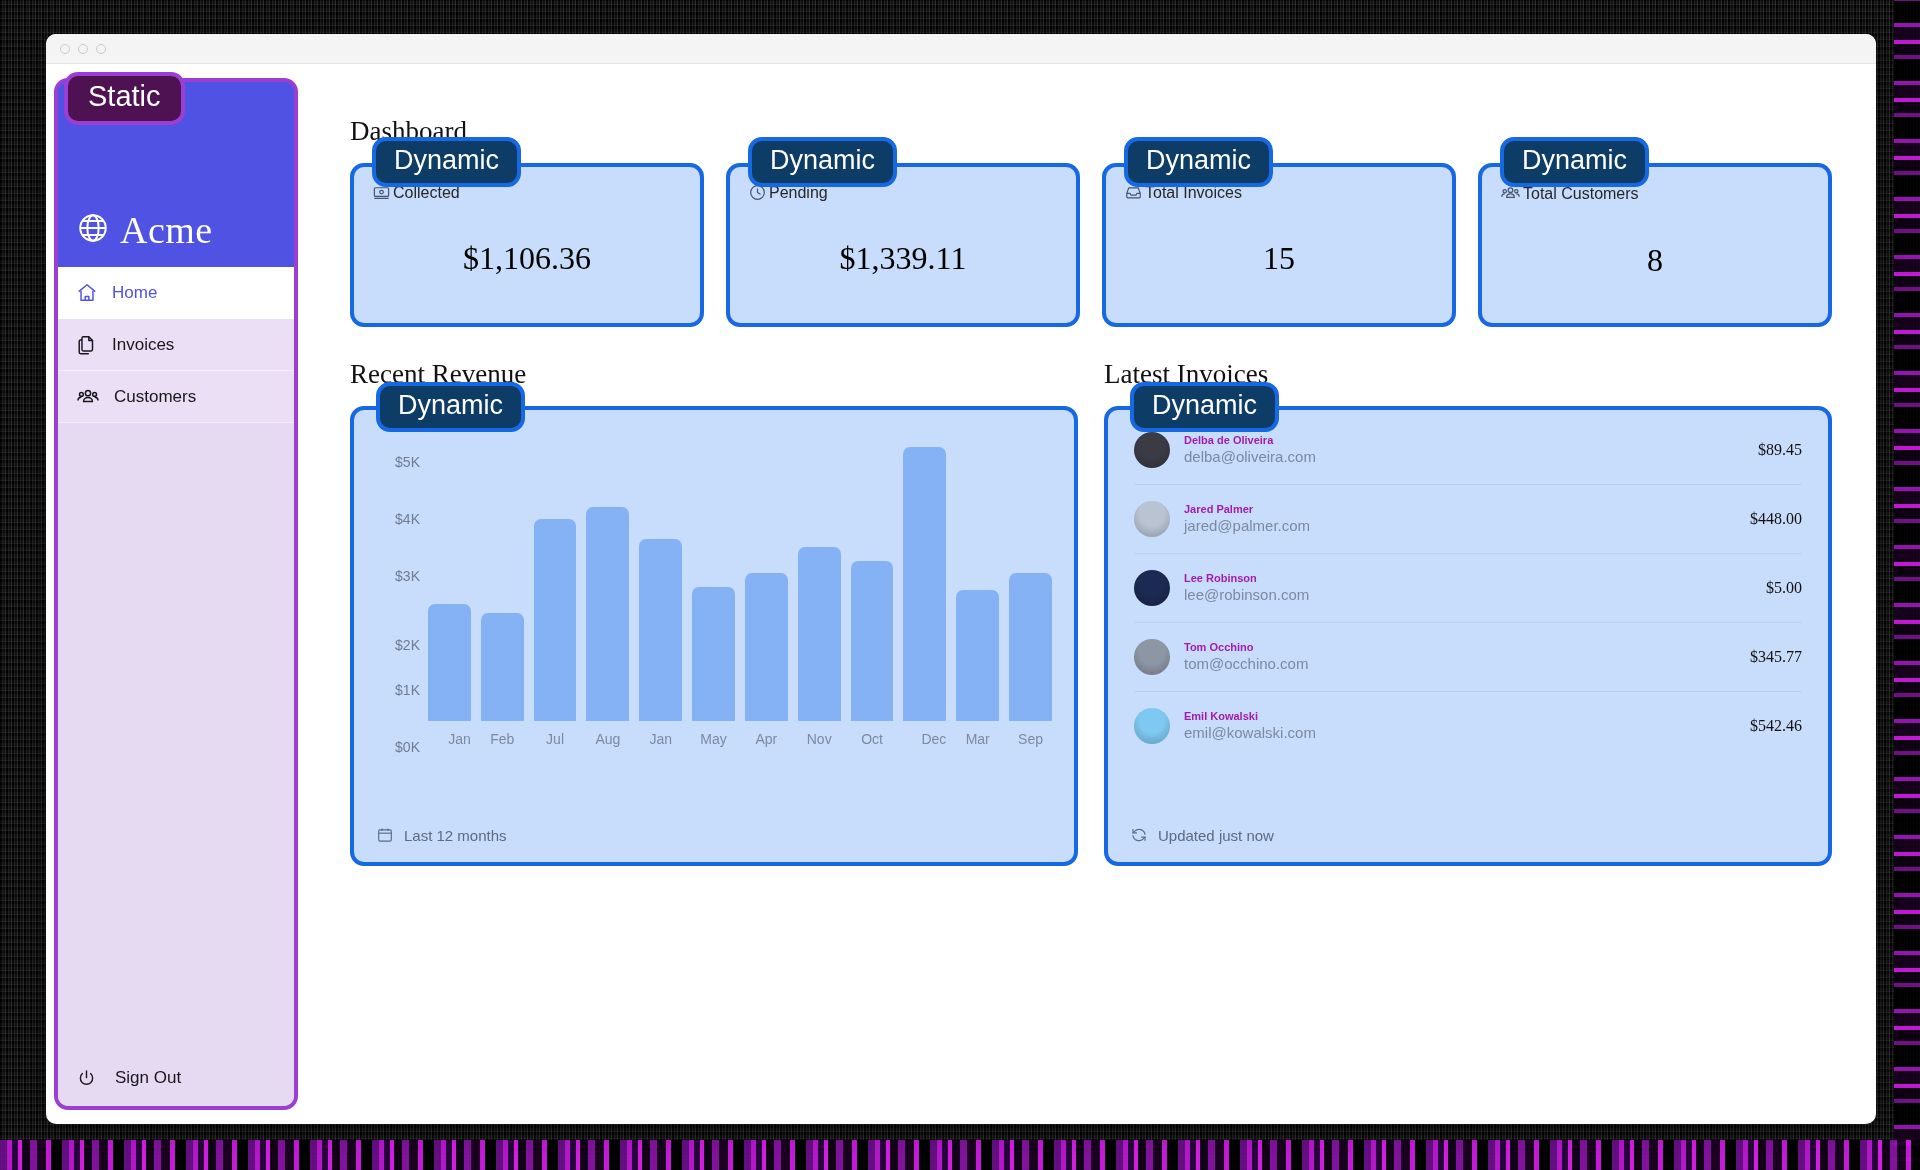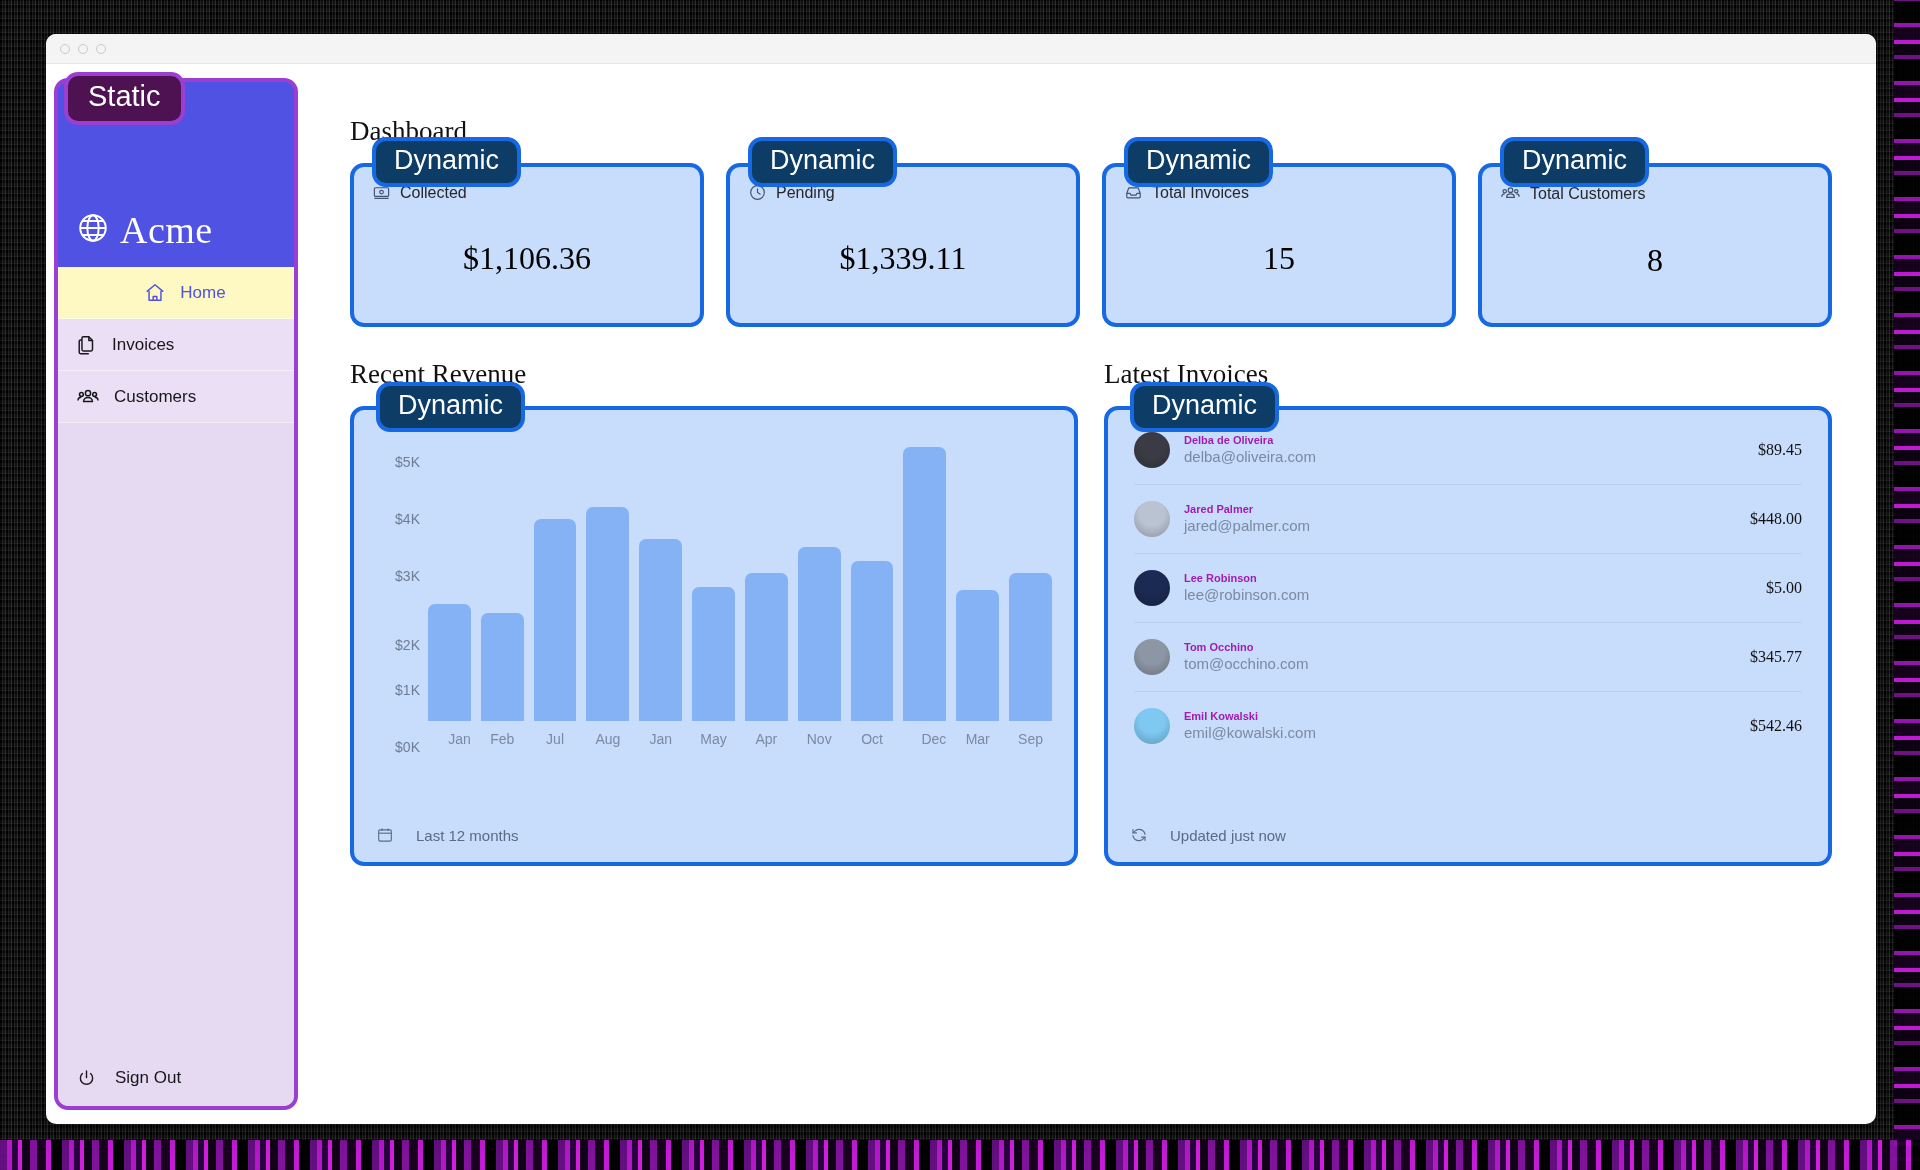--- a/index.html
+++ b/index.html
@@ -77,21 +77,21 @@
   }
   .globe { flex: 0 0 auto; }
   #nav { flex: 1 1 auto; background: #e6daf2; }
   .nav-item {
     display: flex; align-items: center; gap: 14px;
     height: 52px; padding-left: 18px;
     font-size: 17px; color: #18181b;
     background: #eadff4;
     border-bottom: 1px solid rgba(255,255,255,.45);
   }
-  .nav-item.active { background: #fef9c3; color: #4f52e3; justify-content: center; }
+  .nav-item.active { background: #ffffff; color: #4f52e3; }
   .nav-item.active svg { stroke: #4f52e3; }
   #signout {
     display: flex; align-items: center; gap: 18px;
     height: 56px; padding-left: 18px;
     font-size: 17px; color: #18181b; background: #e6daf2;
   }
 
   
   #main { flex: 1 1 auto; padding: 40px 44px 0 52px; min-width: 0; }
   .section-title {
@@ -115,21 +115,21 @@
   
   #cards { display: flex; gap: 22px; margin-bottom: 34px; }
   .card {
     position: relative;
     flex: 1 1 0; min-width: 0; height: 164px;
     background: #c8dcfb;
     border: 4px solid #1668e3;
     border-radius: 14px;
     padding: 16px 18px;
   }
-  .card-head { display: flex; align-items: center; gap: 9px; text-align: right; }
+  .card-head { display: flex; align-items: center; gap: 2px; text-align: right; }
   .card-label { font-size: 16px; color: #27272a; }
   .card-value {
     font-family: "Liberation Serif", serif;
     font-size: 32px; color: #000000; text-align: center;
     margin-top: 40px; line-height: 1;
   }
 
   
   #lower { display: flex; gap: 26px; }
   .panel-col { flex: 1 1 0; min-width: 0; position: relative; }
@@ -151,21 +151,21 @@
     font-size: 14px; color: #6e7d96; transform: translateY(-50%);
   }
   #bars-area { flex: 1 1 auto; position: relative; }
   #bars { display: flex; align-items: flex-end; gap: 10px;
           height: 285px; }
   .bar-col { flex: 1 1 0; display: flex; flex-direction: column;
              align-items: center; justify-content: flex-end; height: 100%; }
   .bar { width: 100%; background: #85b1f5; border-radius: 7px 7px 0 0; }
   .bar-lab { font-size: 14px; color: #7b8aa3; margin-top: 10px; }
   .panel-foot {
-    display: flex; align-items: center; gap: 22px;
+    display: flex; align-items: center; gap: 10px;
     padding: 0 22px 18px 22px; margin-top: auto;
     font-size: 15px; color: #5b6b85;
   }
 
   
   #inv-list { padding: 6px 26px 0 26px; }
   .inv-row {
     display: flex; align-items: center; gap: 14px;
     padding: 16px 0; border-top: 1px solid #b9d0f3;
   }

